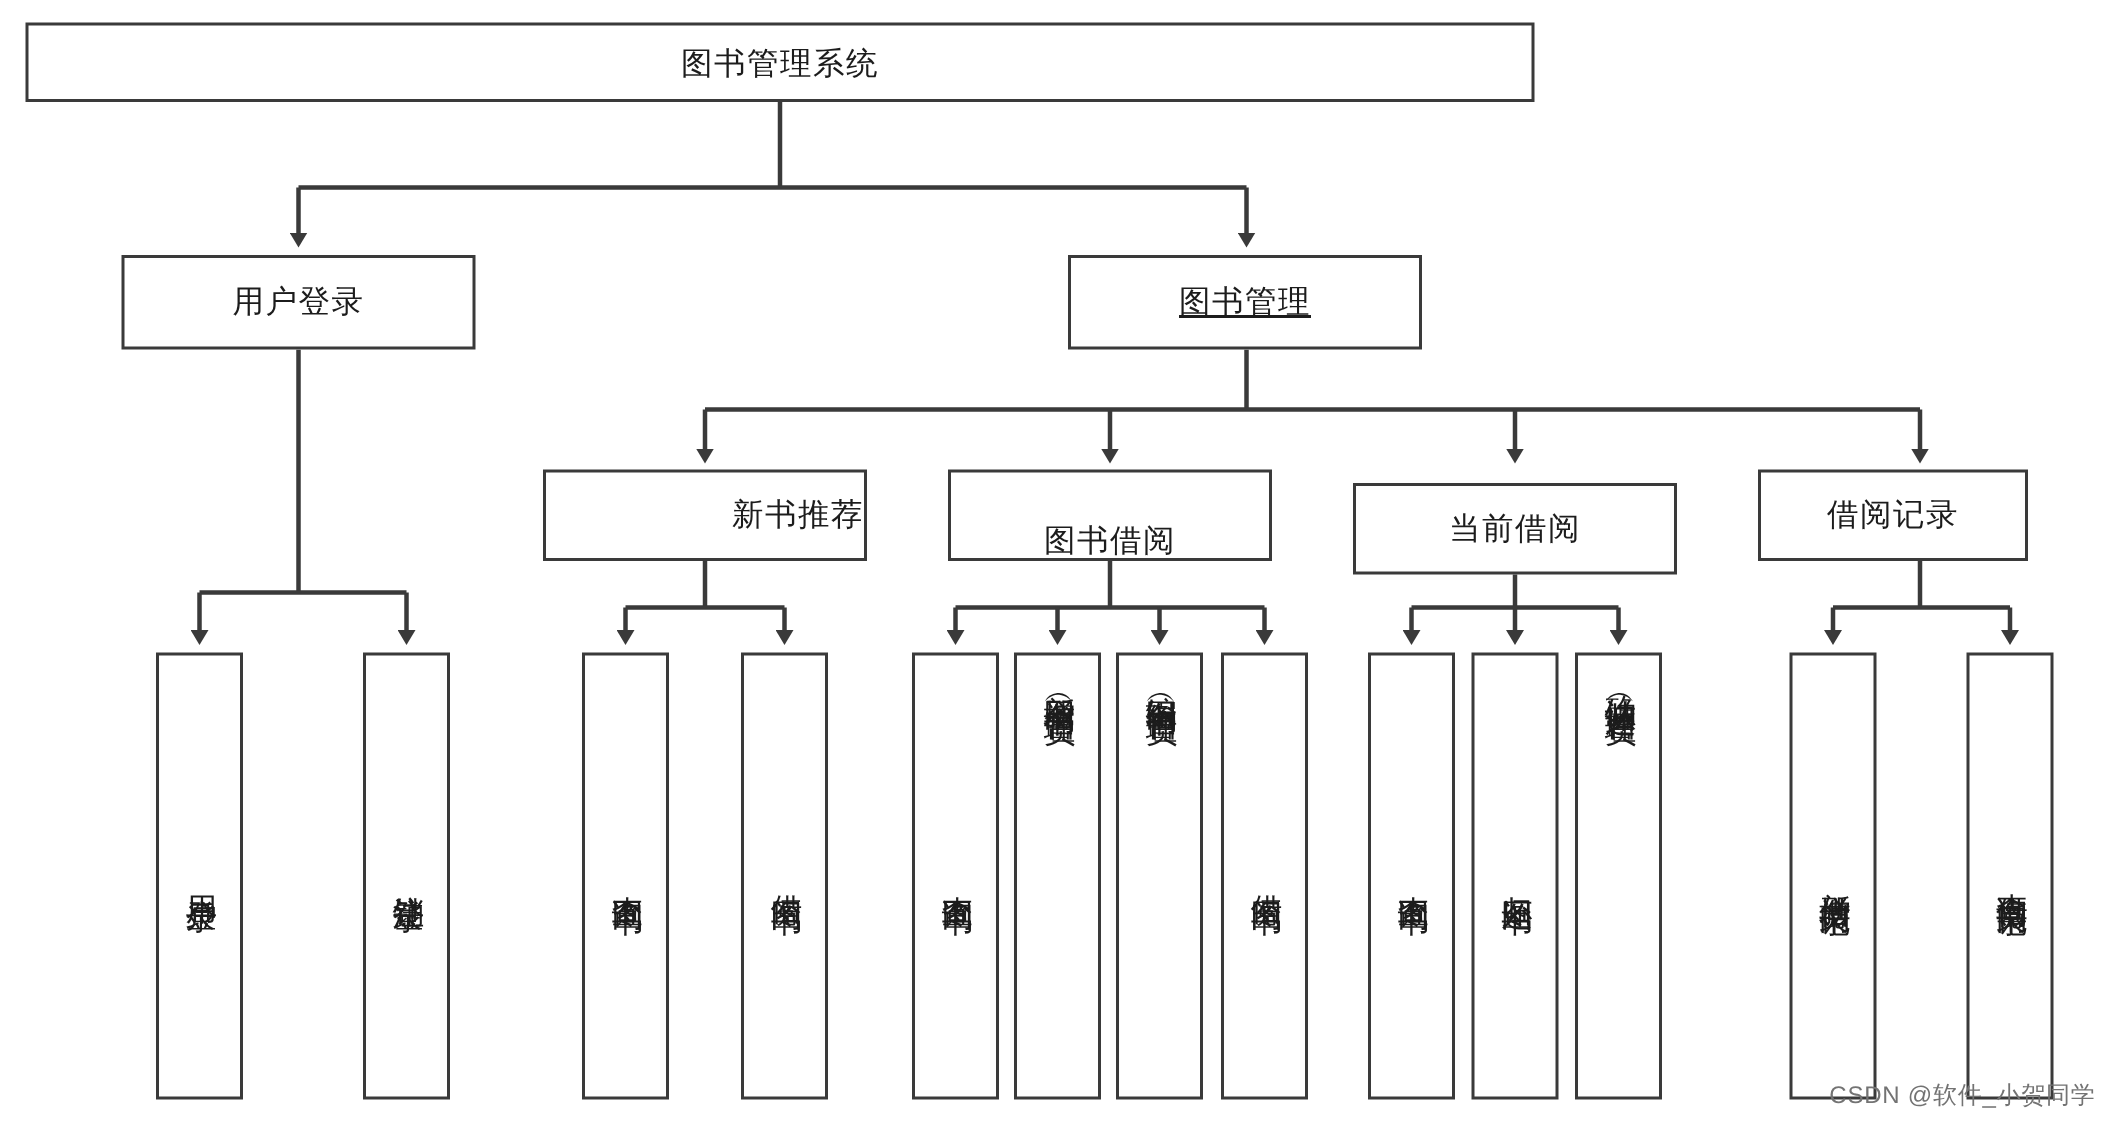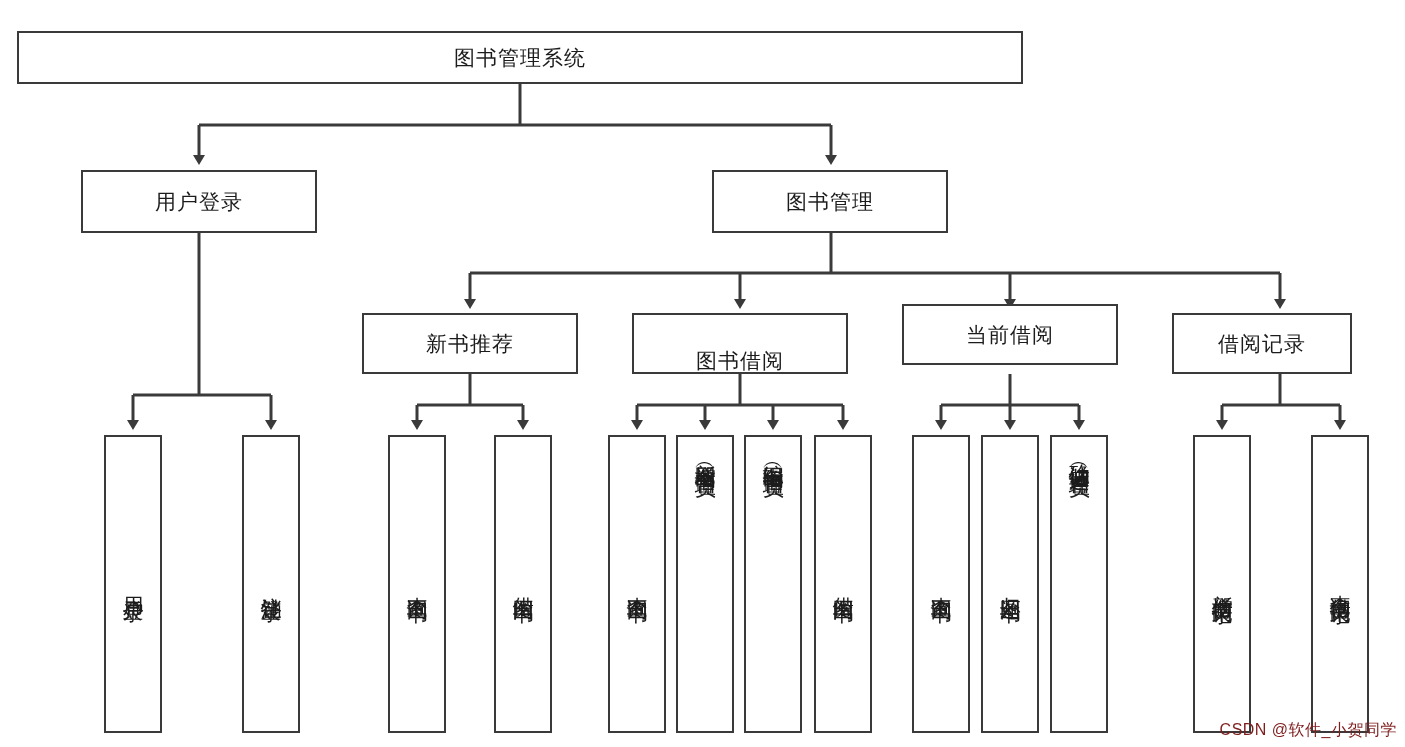--- a/index.html
+++ b/index.html
@@ -41,21 +41,20 @@
     text-align: center;
   }
   .node.h {
     font-size: 21px;
     letter-spacing: 1px;
     line-height: 1.1;
   }
   .node.root {
     font-size: 21px;
     letter-spacing: 1px;
-    margin-top: 16px;
   }
   
   .node.v {
     align-items: flex-start;
     justify-content: center;
     padding-top: 10px;
   }
   .node.v .vtxt {
     writing-mode: vertical-rl;
     text-orientation: upright;
@@ -72,21 +71,21 @@
     align-items: center;
     padding-top: 0;
   }
   
   #watermark {
     position: absolute;
     right: 8px;
     bottom: 6px;
     z-index: 3;
     font-size: 16px;
-    color: #7f1d1d;
+    color: #737373;
     letter-spacing: 0.5px;
     white-space: nowrap;
     pointer-events: none;
   }
 </style>
 </head>
 <body>
 
 <div id="canvas">
 
@@ -142,33 +141,33 @@
   </svg>
 
   <div class="node root" style="left:17px; top:15px; width:1006px; height:53px;">
     <span>图书管理系统</span>
   </div>
 
   <div class="node h" style="left:81px; top:170px; width:236px; height:63px;">
     <span>用户登录</span>
   </div>
 
-  <div class="node h" style="left:712px; top:170px; width:236px; height:63px;">
+  <div class="node h" style="left:712px; top:170px; width:236px; height:63px;text-decoration:underline;">
     <span>图书管理</span>
   </div>
 
-  <div class="node h" style="left:362px; top:313px; width:216px; height:61px;">
+  <div class="node h" style="left:362px; top:313px; width:216px; height:61px;justify-content:flex-end;">
     <span>新书推荐</span>
   </div>
 
   <div class="node h" style="left:632px; top:313px; width:216px; height:61px;align-items:flex-end;">
     <span>图书借阅</span>
   </div>
 
-  <div class="node h" style="left:902px; top:304px; width:216px; height:61px;">
+  <div class="node h" style="left:902px; top:322px; width:216px; height:61px;">
     <span>当前借阅</span>
   </div>
 
   <div class="node h" style="left:1172px; top:313px; width:180px; height:61px;">
     <span>借阅记录</span>
   </div>
 
   <div class="node v mid" style="left:104px; top:435px; width:58px; height:298px;">
     <span class="vtxt">用户登录</span>
   </div>

